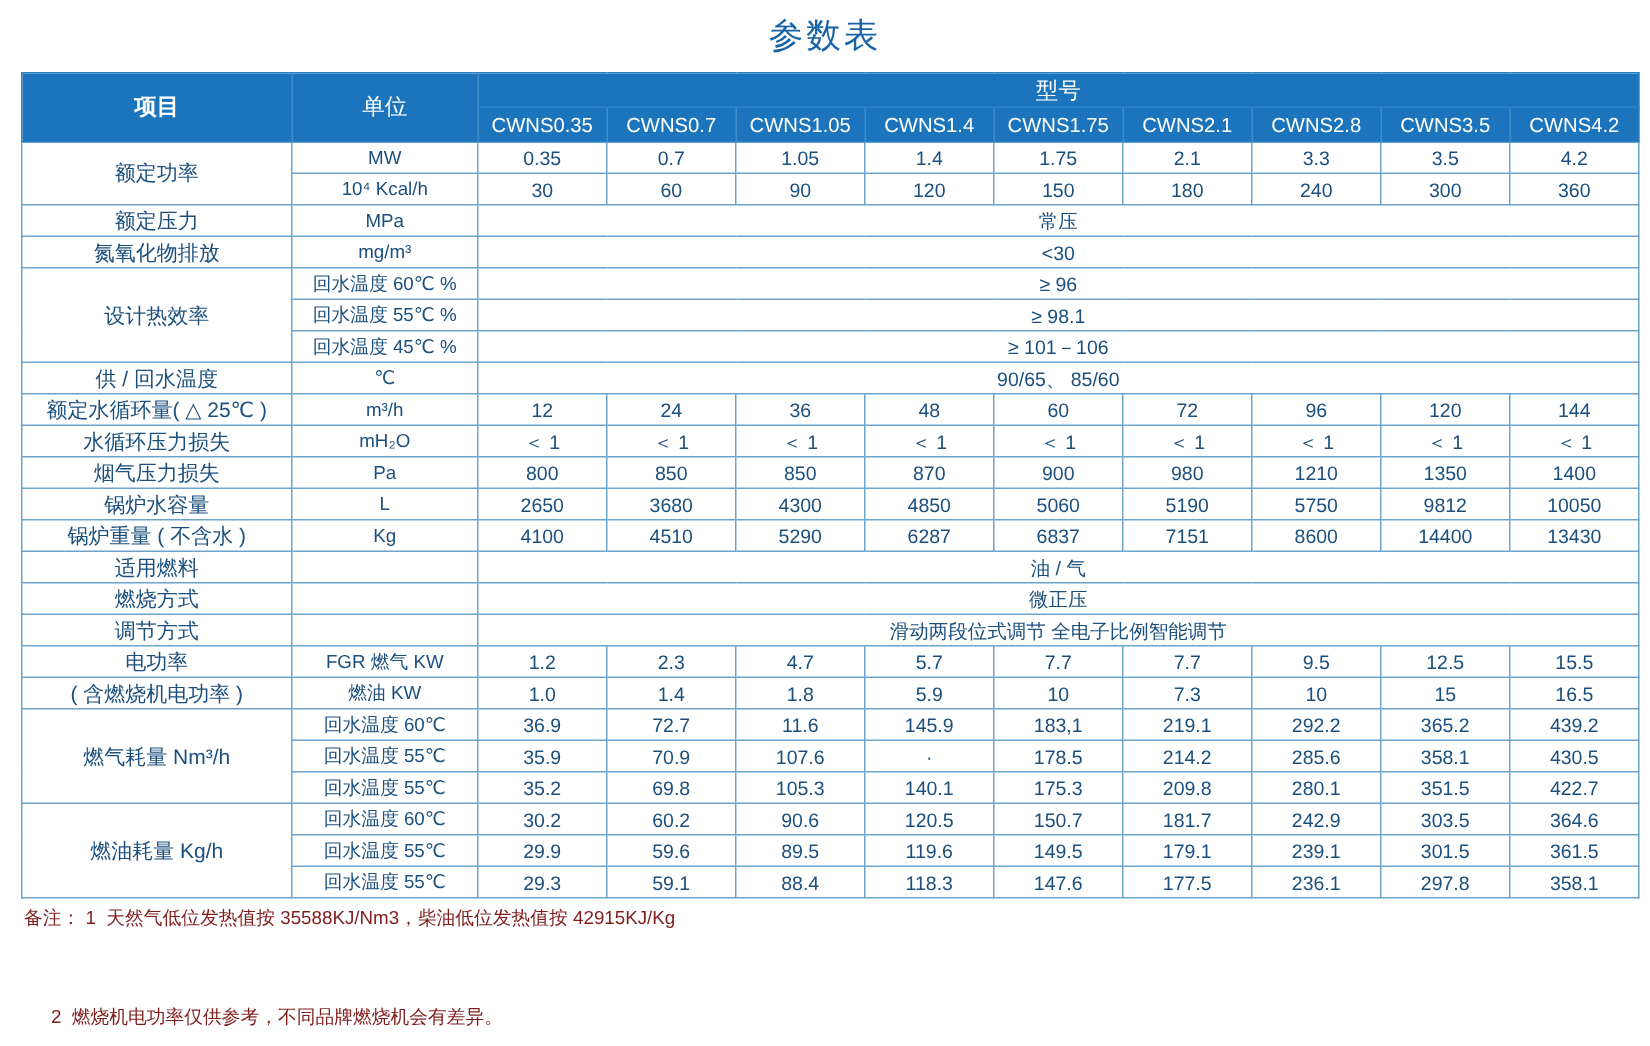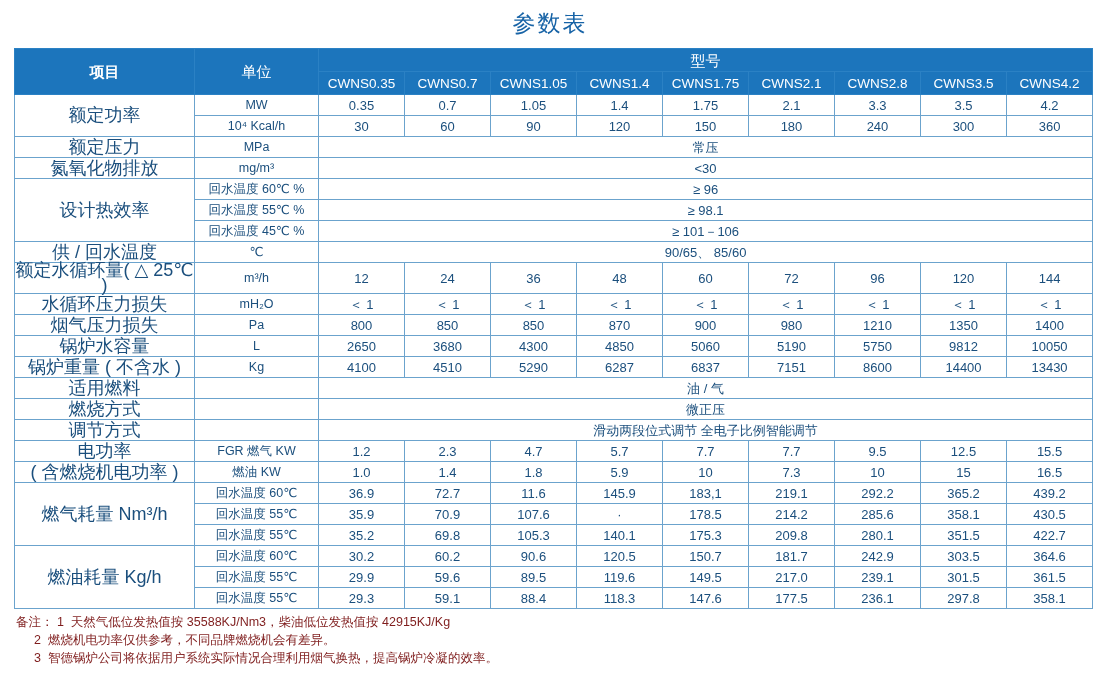--- a/index.html
+++ b/index.html
@@ -37,32 +37,32 @@
   }
   thead th{
     background:#1c75bc;
     color:#ffffff;
     border:1px solid #2b81c4;
   }
   .hdr-item{height:44px;font-size:15px;font-weight:bold;}
   .hdr-unit{height:44px;font-size:15px;}
   .hdr-model{height:22px;font-size:15px;}
   .hdr-sub{height:22px;font-size:13.5px;}
-  td.lbl{font-size:18px;}
+  td.lbl{font-size:14px;}
   td.unit{font-size:12.5px;}
   .val{font-size:13px;}
   .wide{font-size:13px;}
   #notes{
     margin:4px 16px 0 16px;
     font-size:12.5px;
     color:#7f1d1d;
     line-height:18px;
   }
   #notes div{white-space:pre;}
-  .n-indent{padding-left:18px;}
+  .n-indent{padding-left:18px;margin-top:48px;}
 </style>
 </head>
 <body>
 
 <div id="title">参数表</div>
 
 <table>
   <colgroup>
     <col style="width:180px">
     <col style="width:124px">
@@ -320,21 +320,21 @@
       <td class="val">303.5</td>
       <td class="val">364.6</td>
     </tr>
     <tr>
       <td class="unit">回水温度 55℃</td>
       <td class="val">29.9</td>
       <td class="val">59.6</td>
       <td class="val">89.5</td>
       <td class="val">119.6</td>
       <td class="val">149.5</td>
-      <td class="val">217.0</td>
+      <td class="val">179.1</td>
       <td class="val">239.1</td>
       <td class="val">301.5</td>
       <td class="val">361.5</td>
     </tr>
     <tr>
       <td class="unit">回水温度 55℃</td>
       <td class="val">29.3</td>
       <td class="val">59.1</td>
       <td class="val">88.4</td>
       <td class="val">118.3</td>

